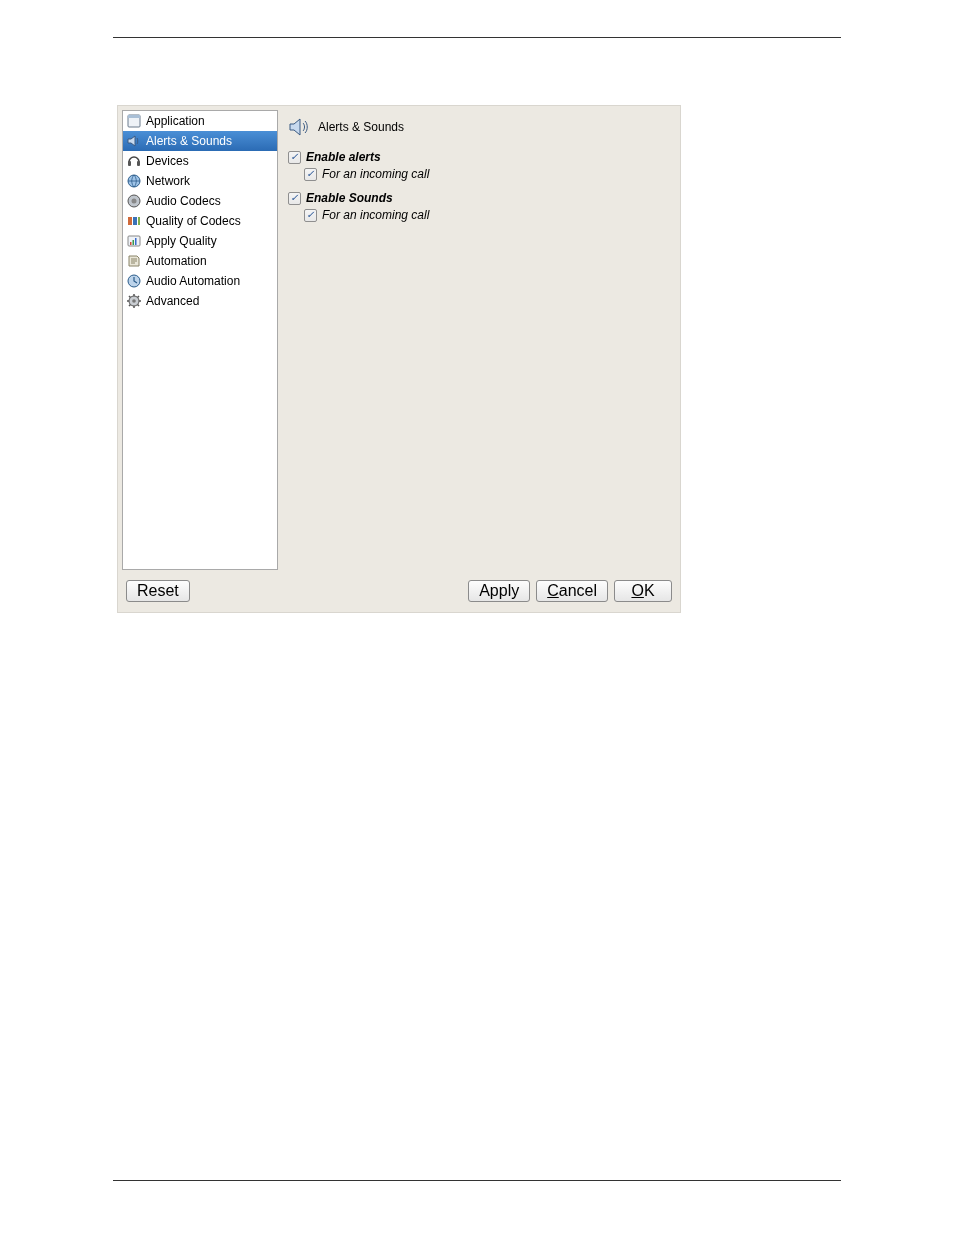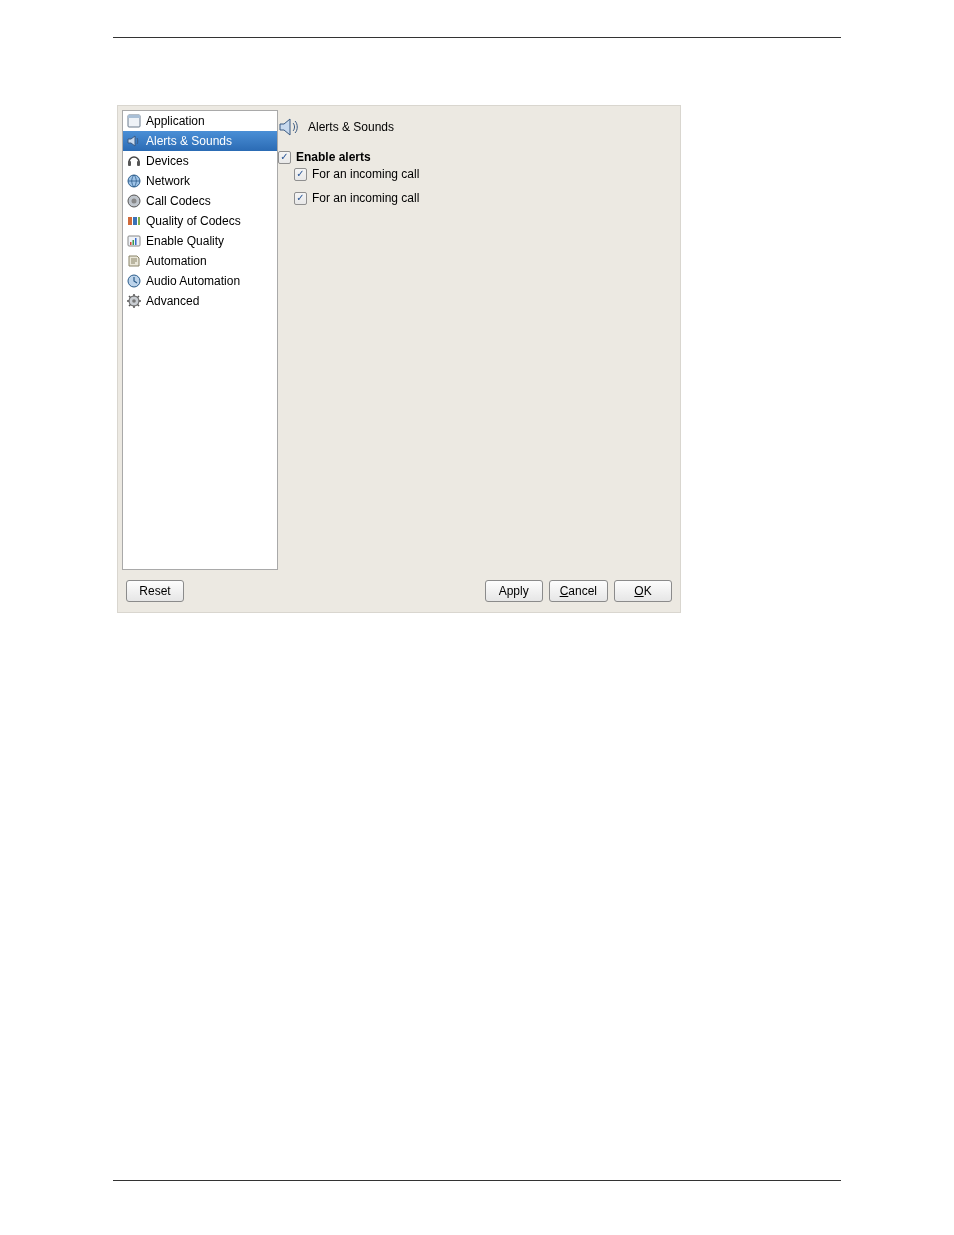--- a/index.html
+++ b/index.html
@@ -37,20 +37,21 @@
     width: 564px;
     height: 508px;
     background: #ece9e2;
     border: 1px solid #d9d6cf;
     display: flex;
     flex-direction: column;
   }
   .dialog-body {
     flex: 1;
     display: flex;
+    gap: 10px;
     padding: 4px 6px 6px 4px;
   }
   .sidebar {
     width: 156px;
     background: #fff;
     border: 1px solid #a9a9a9;
     overflow: hidden;
   }
   .sidebar-item {
     display: flex;
@@ -93,20 +94,21 @@
     justify-content: center;
   }
   .content-header-icon svg { width: 22px; height: 22px; }
   .content-title { font-size: 12px; }
   .group { margin-bottom: 10px; }
   .group-row {
     display: flex;
     align-items: center;
     gap: 5px;
     margin-bottom: 3px;
+    font-style: italic;
   }
   .group-row.sub { margin-left: 16px; }
   .group-label.bold { font-weight: bold; }
   .chk {
     width: 13px;
     height: 13px;
     background: linear-gradient(#f5f5f5,#e8e8e8);
     border: 1px solid #8f8f8f;
     border-radius: 2px;
     display: inline-flex;
@@ -124,21 +126,21 @@
     gap: 6px;
   }
   .spacer { flex: 1; }
   .btn {
     min-width: 58px;
     height: 22px;
     padding: 0 10px;
     background: linear-gradient(#fdfdfd,#e6e6e6);
     border: 1px solid #8b8b8b;
     border-radius: 3px;
-    font-size: 12px;
+    font-size: 16px;
     font-family: inherit;
     cursor: default;
     display: inline-flex;
     align-items: center;
     justify-content: center;
   }
   .mnemonic { text-decoration: underline; }
 </style>
 </head>
 <body>
@@ -193,21 +195,21 @@
           <span class="sidebar-label">Network</span>
         </div>
 
         <div class="sidebar-item">
           <span class="sidebar-icon">
             <svg viewBox="0 0 16 16">
                 <circle cx="8" cy="8" r="6" fill="#bfc5cc" stroke="#555"></circle>
                 <circle cx="8" cy="8" r="2.5" fill="#888"></circle>
               </svg>
           </span>
-          <span class="sidebar-label">Call Codecs</span>
+          <span class="sidebar-label">Audio Codecs</span>
         </div>
 
         <div class="sidebar-item">
           <span class="sidebar-icon">
             <svg viewBox="0 0 16 16">
                 <rect x="2" y="4" width="4" height="8" fill="#d06a3a"></rect>
                 <rect x="7" y="4" width="4" height="8" fill="#3a72b8"></rect>
                 <rect x="12" y="4" width="2" height="8" fill="#7fae4e"></rect>
               </svg>
           </span>
@@ -216,21 +218,21 @@
 
         <div class="sidebar-item">
           <span class="sidebar-icon">
             <svg viewBox="0 0 16 16">
                 <rect x="2" y="3" width="12" height="10" rx="1" fill="#eef2f7" stroke="#888"></rect>
                 <rect x="4" y="9" width="1.5" height="3" fill="#cc4a3a"></rect>
                 <rect x="6.5" y="7" width="1.5" height="5" fill="#3a9a4a"></rect>
                 <rect x="9" y="5" width="1.5" height="7" fill="#3a6acc"></rect>
               </svg>
           </span>
-          <span class="sidebar-label">Enable Quality</span>
+          <span class="sidebar-label">Apply Quality</span>
         </div>
 
         <div class="sidebar-item">
           <span class="sidebar-icon">
             <svg viewBox="0 0 16 16">
                 <path d="M3 3h8l2 2v8H3z" fill="#e9e6d8" stroke="#8a8468"></path>
                 <path d="M5 6h6M5 8h6M5 10h4" stroke="#8a8468"></path>
               </svg>
           </span>
           <span class="sidebar-label">Automation</span>
@@ -278,20 +280,24 @@
             <span class="chk"></span>
             <span class="group-label bold">Enable alerts</span>
           </div>
           <div class="group-row sub">
             <span class="chk"></span>
             <span class="group-label">For an incoming call</span>
           </div>
         </div>
 
         <div class="group">
+          <div class="group-row">
+            <span class="chk"></span>
+            <span class="group-label bold">Enable Sounds</span>
+          </div>
           <div class="group-row sub">
             <span class="chk"></span>
             <span class="group-label">For an incoming call</span>
           </div>
         </div>
 
       </div>
     </div>
 
     <div class="dialog-footer">

